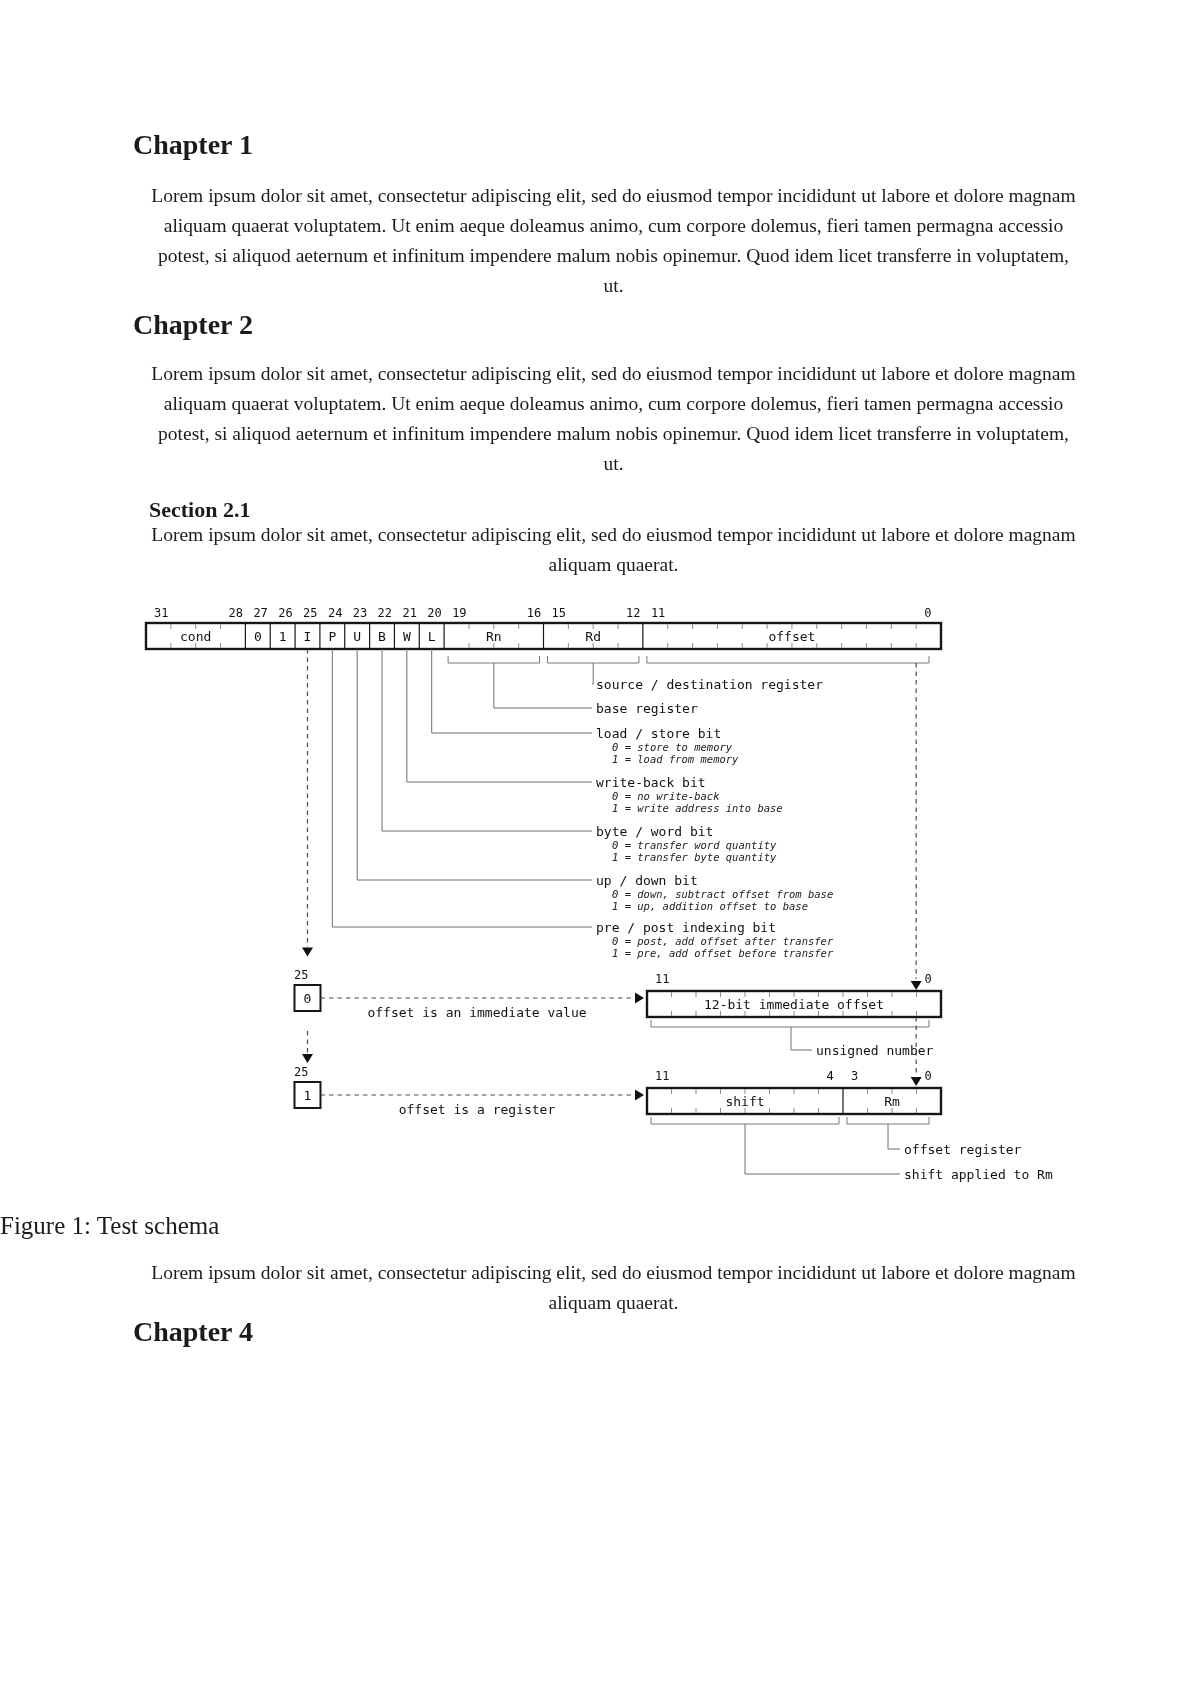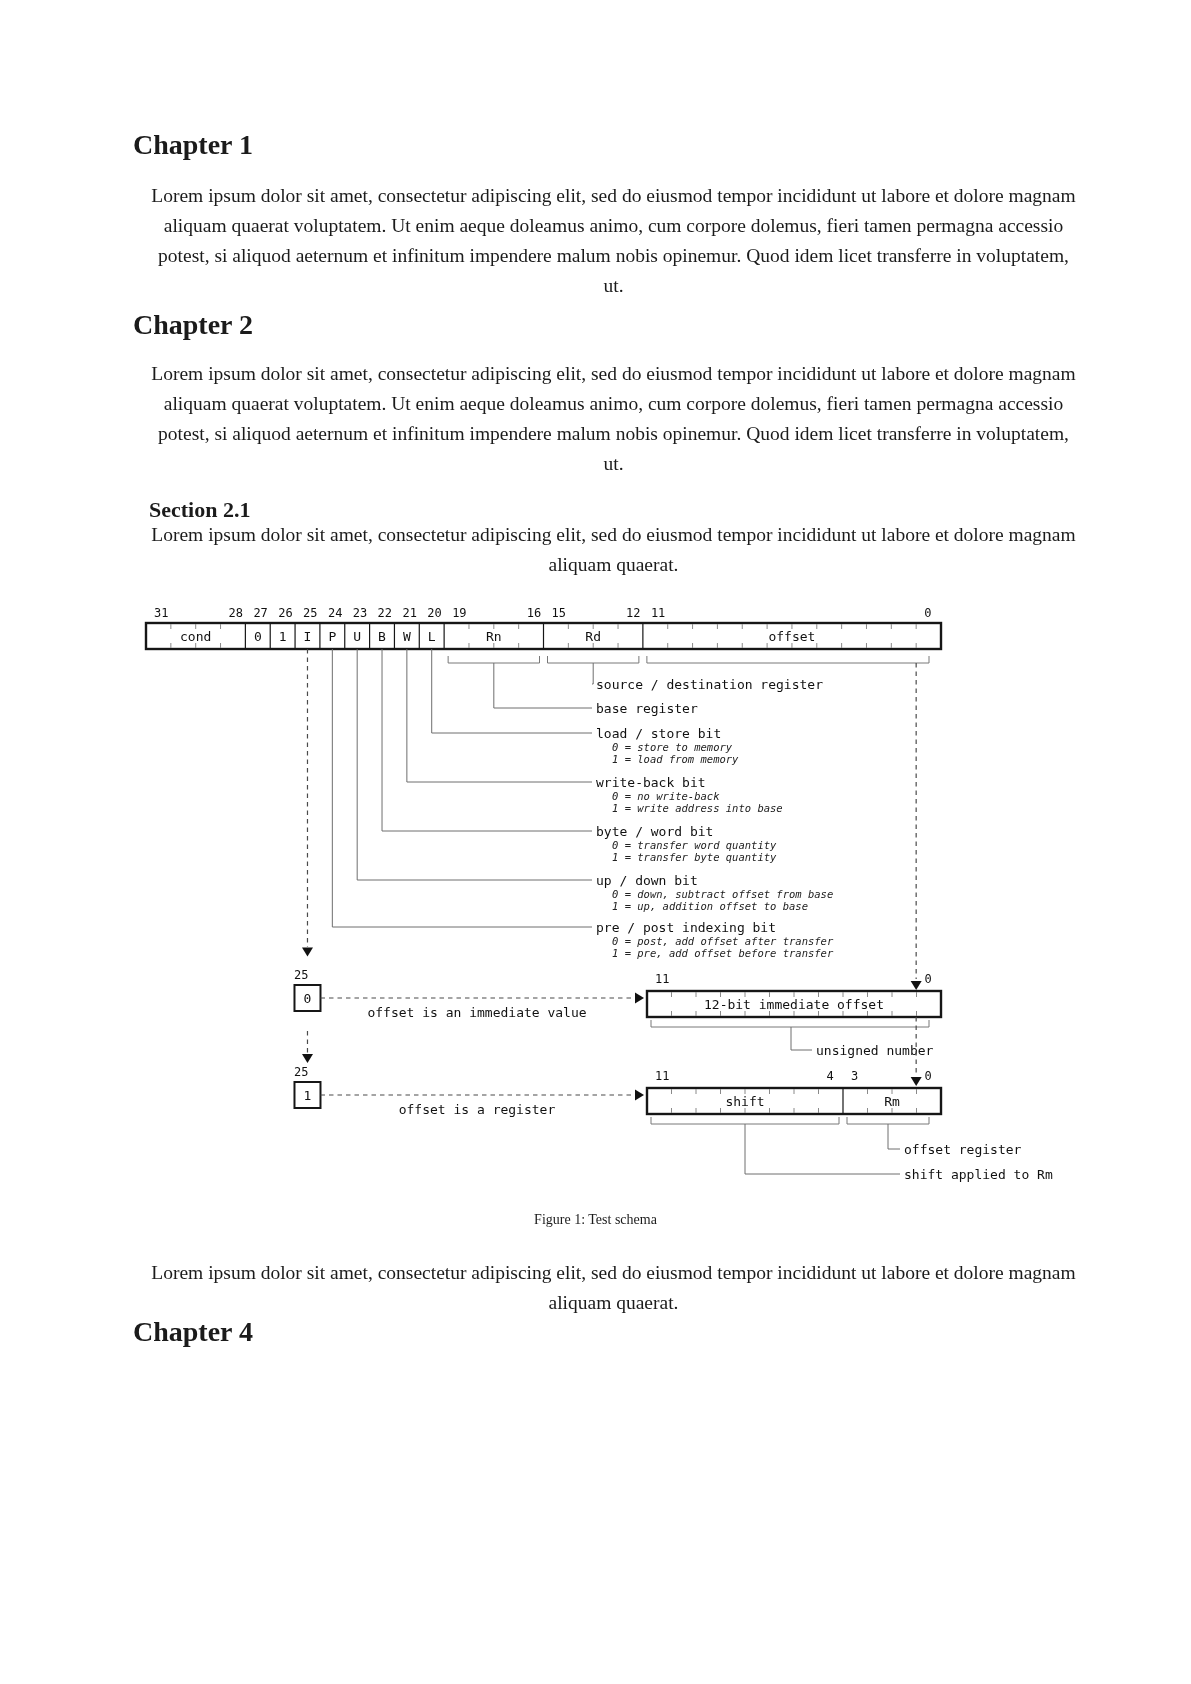--- a/index.html
+++ b/index.html
@@ -16,21 +16,21 @@
     font-family:"Liberation Serif", serif;
   }
   h2.section{
     font-size:22px;font-weight:bold;margin:16px;line-height:1.15;
   }
   p.body{
     font-size:19.5px;line-height:30px;margin:16px;width:929px;
     text-align:center;
   }
   .caption{
-    width:1191px;text-align:center;font-size:14px;
+    width:1191px;text-align:left;font-size:25px;
   }
   .figure-wrap{position:absolute;top:560px;left:0;width:1191px;height:660px;}
   
   svg text{font-family:"DejaVu Sans Mono", monospace;fill:#111;}
   .d-field{font-size:13px;}
   .d-bit{font-size:12px;}
   .d-label{font-size:13px;}
   .d-note{font-size:10.5px;font-style:italic;fill:#222;}
   .boxst{stroke:#161616;stroke-width:2.4;fill:#ffffff;}
   .selst{stroke:#161616;stroke-width:2;fill:#ffffff;}

